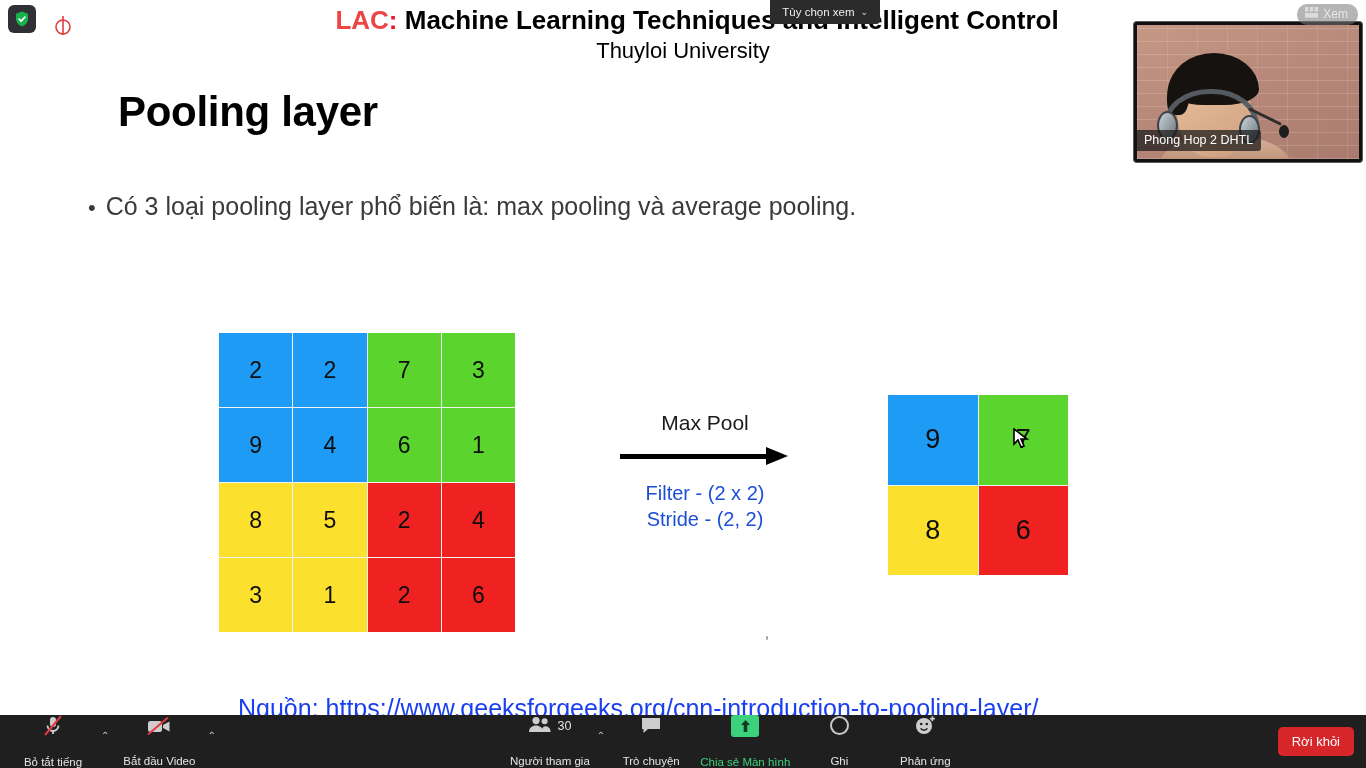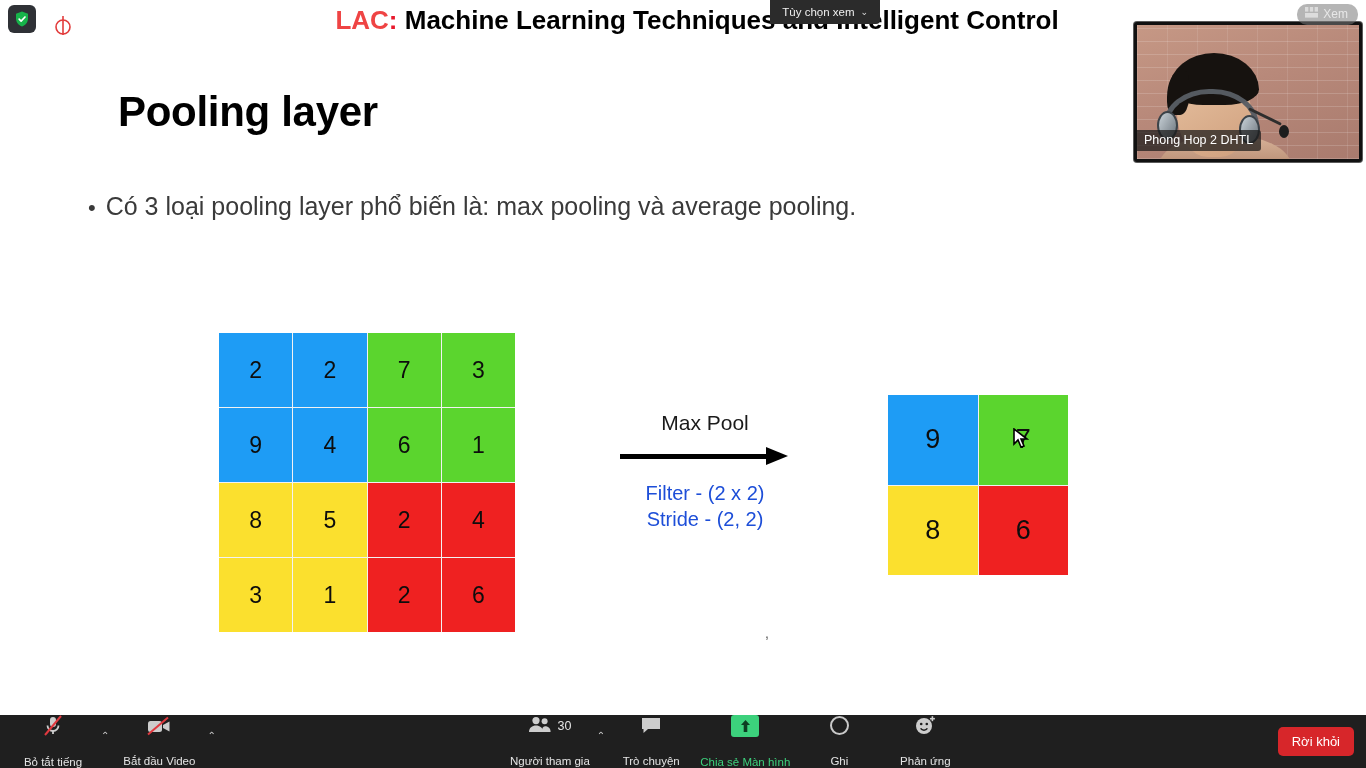--- a/index.html
+++ b/index.html
@@ -292,20 +292,21 @@
         </span>
         <span class="lac-mark">
           <svg width="22" height="22" viewBox="0 0 22 22">
             <circle cx="11" cy="12" r="7" fill="none" stroke="#e23b3b" stroke-width="1.6"></circle>
             <line x1="11" y1="1" x2="11" y2="20" stroke="#e23b3b" stroke-width="1.6"></line>
           </svg>
         </span>
         <span class="hdr-lac">LAC</span><span class="hdr-colon">:</span>
         <span>Machine Learning Techniques and Intelligent Control</span>
       </div>
+      <div class="hdr-line2">Thuyloi University</div>
     </div>
 
     <div class="slide-title">Pooling layer</div>
 
     <div class="bullet-row">
       <span class="bullet-dot">•</span>
       <span>Có 3 loại pooling layer phổ biến là: max pooling và average pooling.</span>
     </div>
 
     <div class="grid-in" id="grid-in">
@@ -339,20 +340,23 @@
 
     <div class="grid-out" id="grid-out">
         <div class="cell c-blue">9</div>
         <div class="cell c-green">7</div>
         <div class="cell c-yellow">8</div>
         <div class="cell c-red">6</div>
       </div>
 
     <div class="artifact">,</div>
 
+    <div class="source-link">
+      <u>Nguồn: https://www.geeksforgeeks.org/cnn-introduction-to-pooling-layer/</u>
+    </div>
   </div>
 
   <span class="cursor">
     <svg width="16" height="22" viewBox="0 0 16 22">
       <path d="M1 1 L1 16 L5 12 L8 19 L11 18 L8 11 L14 11 Z" fill="#ffffff" stroke="#000000" stroke-width="1.6"></path>
     </svg>
   </span>
 
   <div class="share-bar">
     <div class="share-green">Bạn đang xem màn hình của Phong Hop 2 DHTL</div>

